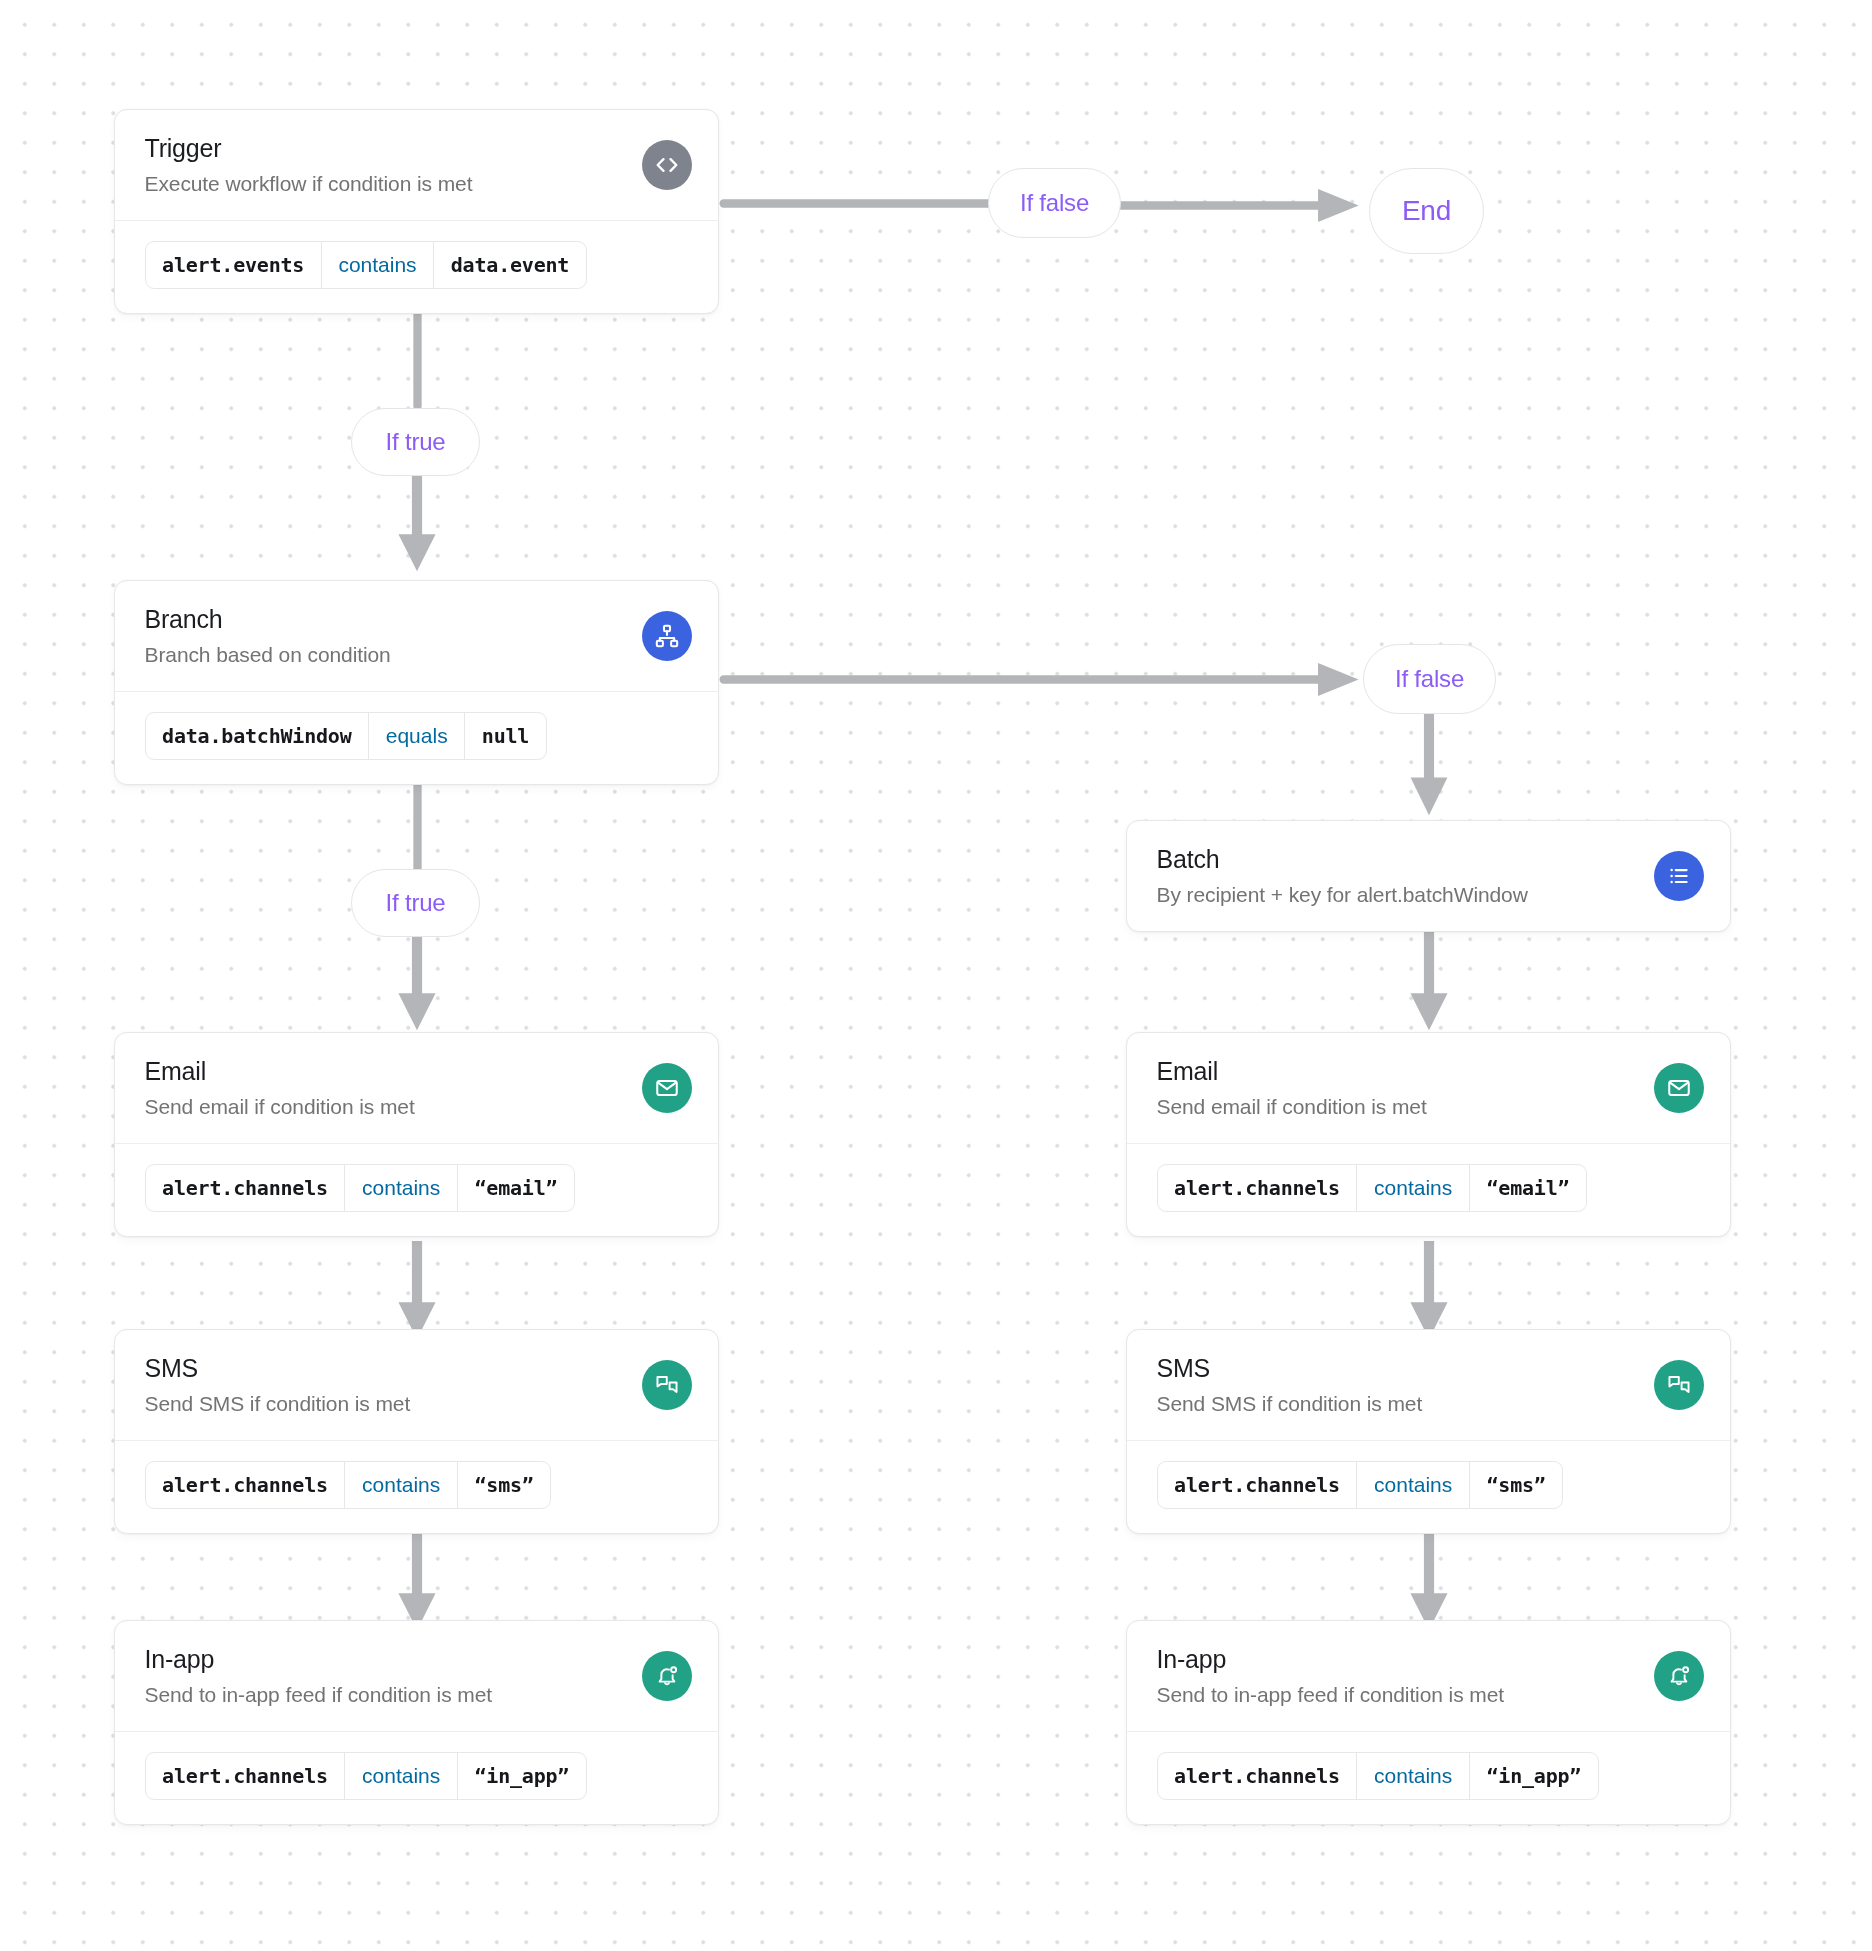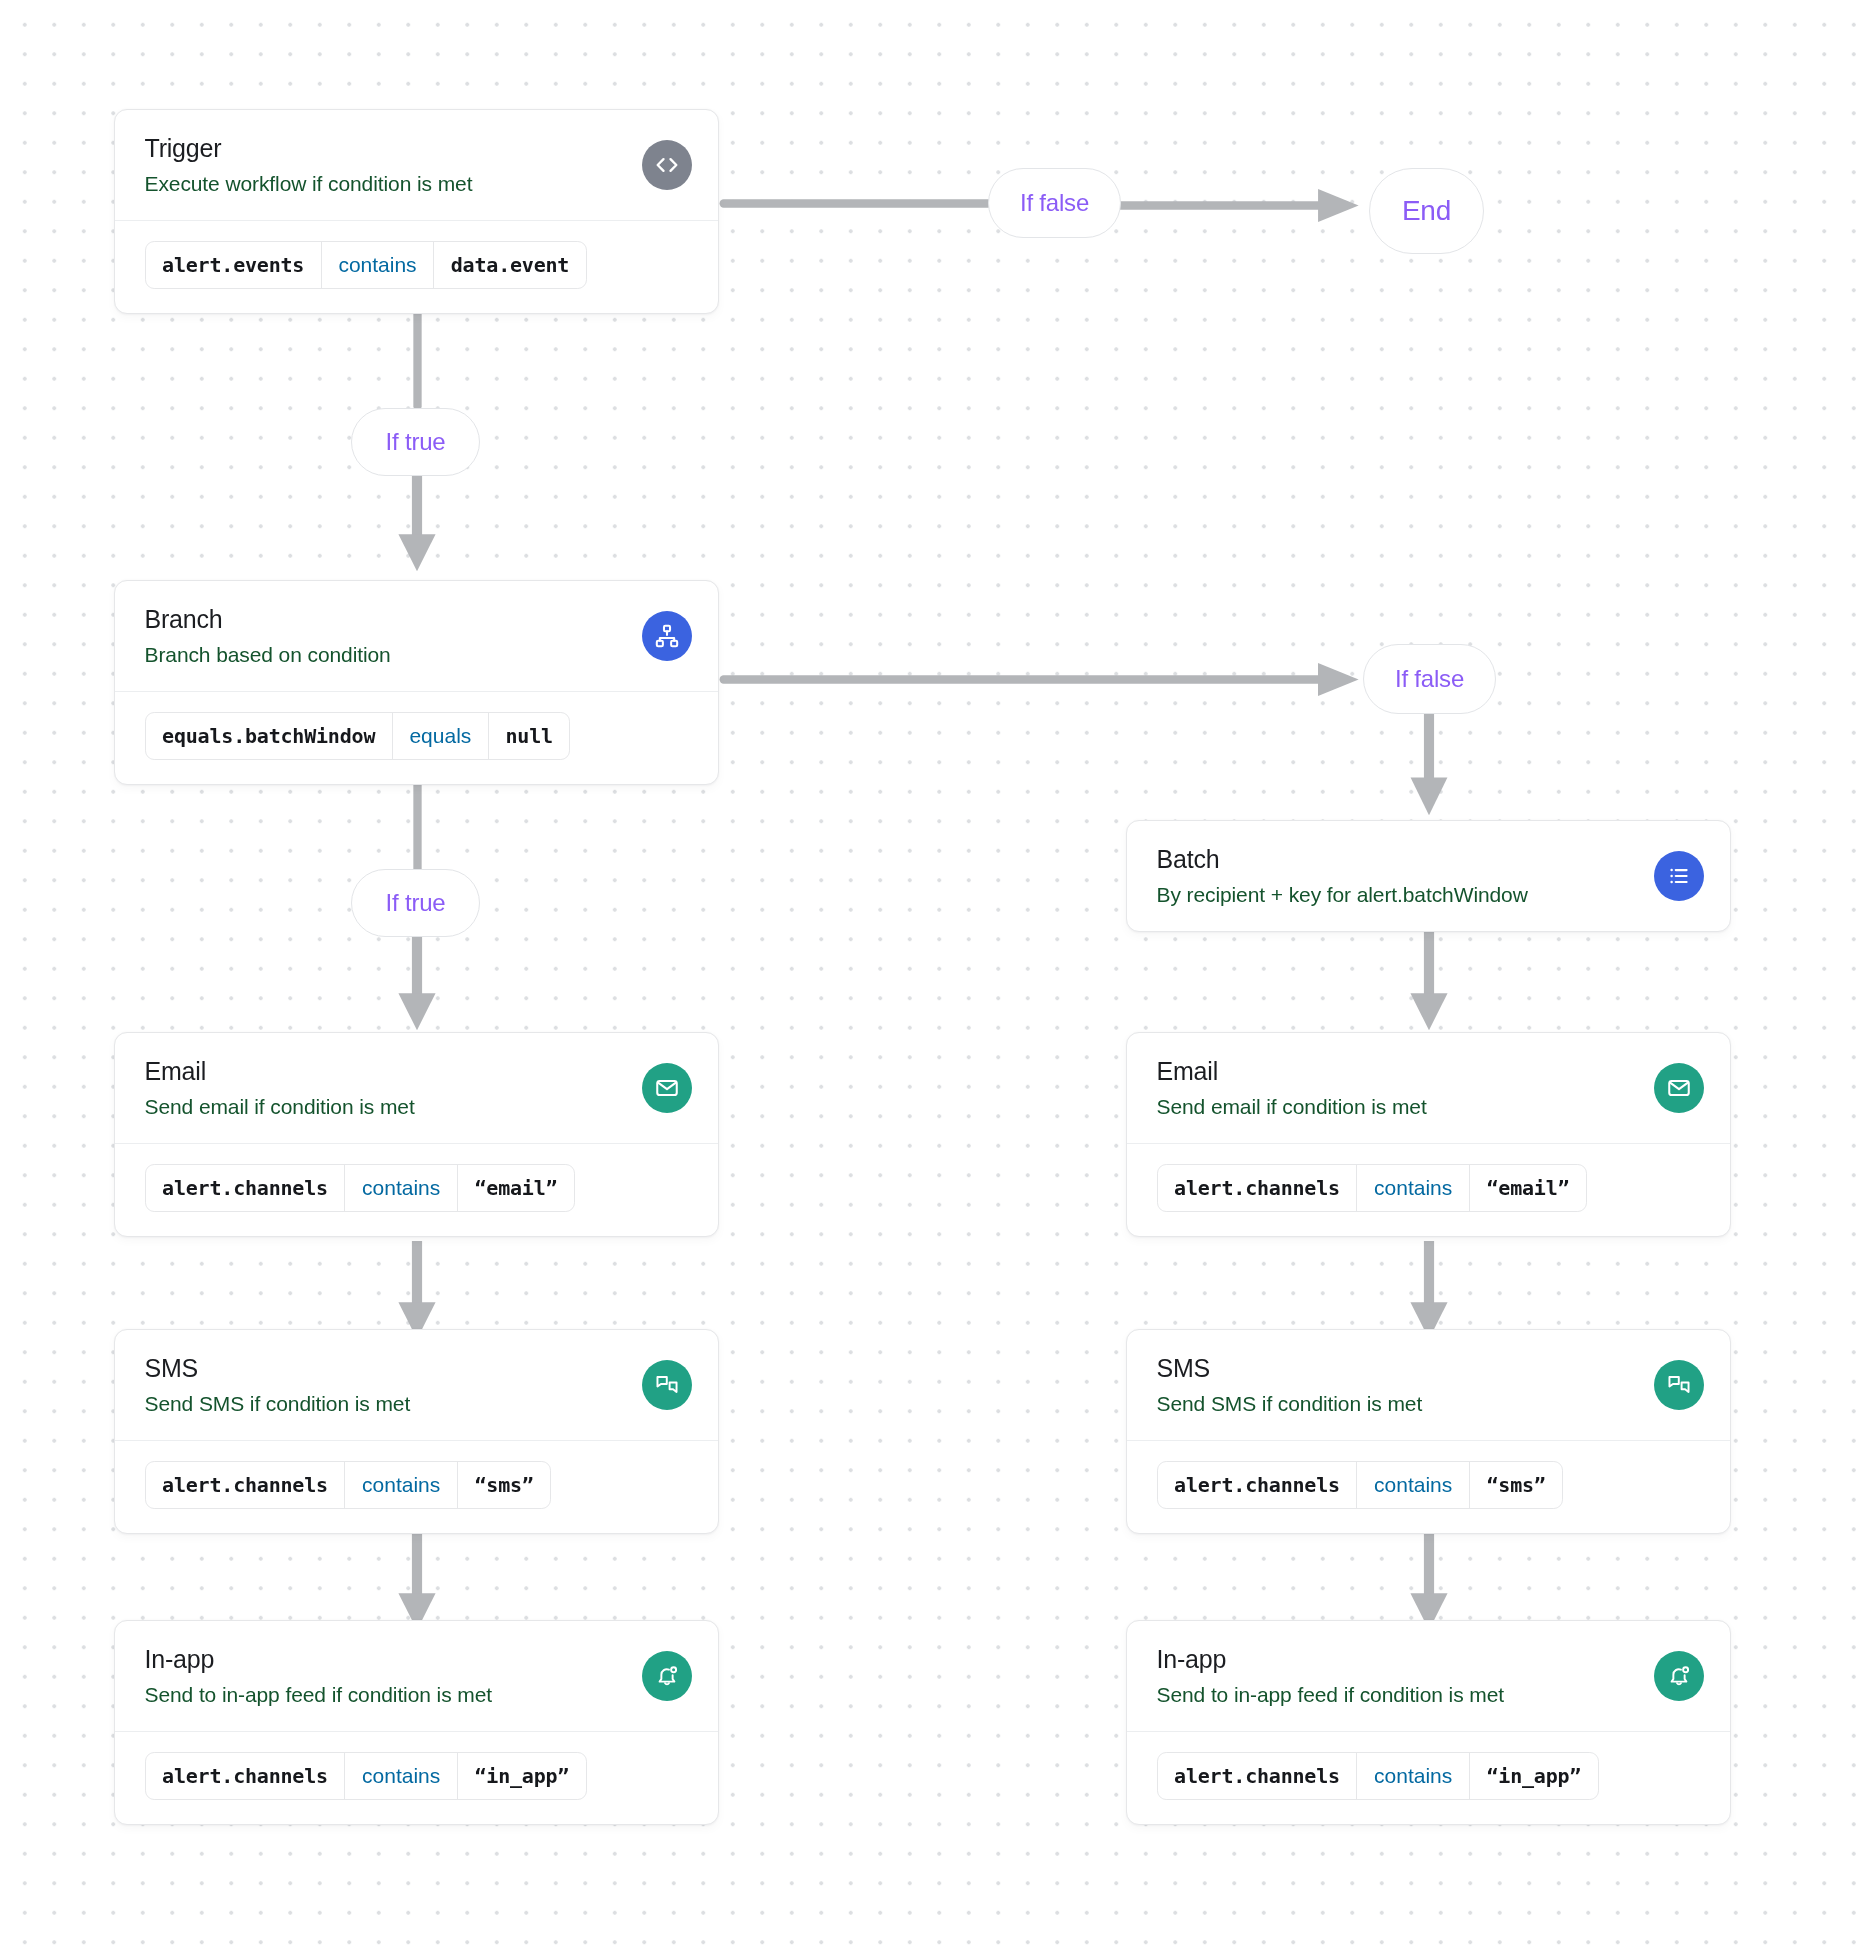--- a/index.html
+++ b/index.html
@@ -45,21 +45,21 @@
     font-size: 25px;
     line-height: 1.18;
     color: #1b1d21;
     font-weight: 400;
     letter-spacing: -0.2px;
   }
   .card-sub {
     margin-top: 7.4px;
     font-size: 21px;
     line-height: 1.2;
-    color: #14532d;
+    color: #737373;
     font-weight: 400;
     letter-spacing: -0.1px;
   }
   .card-icon {
     position: absolute;
     top: 50%;
     right: 26px;
     transform: translateY(-50%);
     width: 50px;
     height: 50px;
@@ -253,21 +253,21 @@
           <rect x="9.2" y="2.6" width="5.6" height="5" rx="1.2"></rect>
           <rect x="2.6" y="16.4" width="5.6" height="5" rx="1.2"></rect>
           <rect x="15.8" y="16.4" width="5.6" height="5" rx="1.2"></rect>
           <path d="M12 7.6v3.4"></path>
           <path d="M5.4 16.4v-2.6h13.2v2.6"></path>
         </svg>
       </div>
     </div>
     <div class="card-body">
       <div class="cond">
-        <span class="cond-cell cond-field">equals.batchWindow</span>
+        <span class="cond-cell cond-field">data.batchWindow</span>
         <span class="cond-cell cond-op">equals</span>
         <span class="cond-cell cond-value">null</span>
       </div>
     </div>
   </div>
 
   <div class="pill" style="left:1363px; top:644px; width:133px; height:70px;">If false</div>
 
   <div class="pill" style="left:351px; top:869px; width:129px; height:68px;">If true</div>
 

